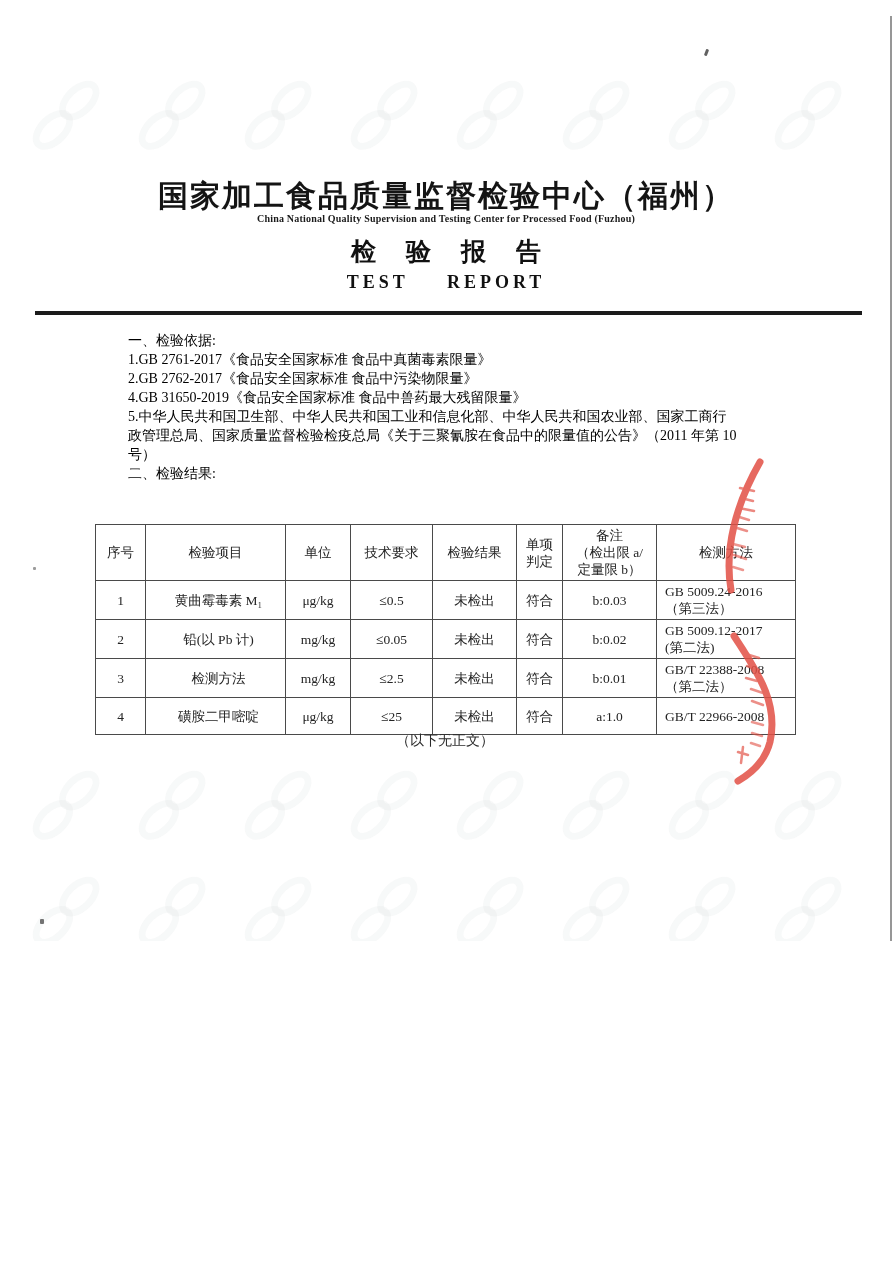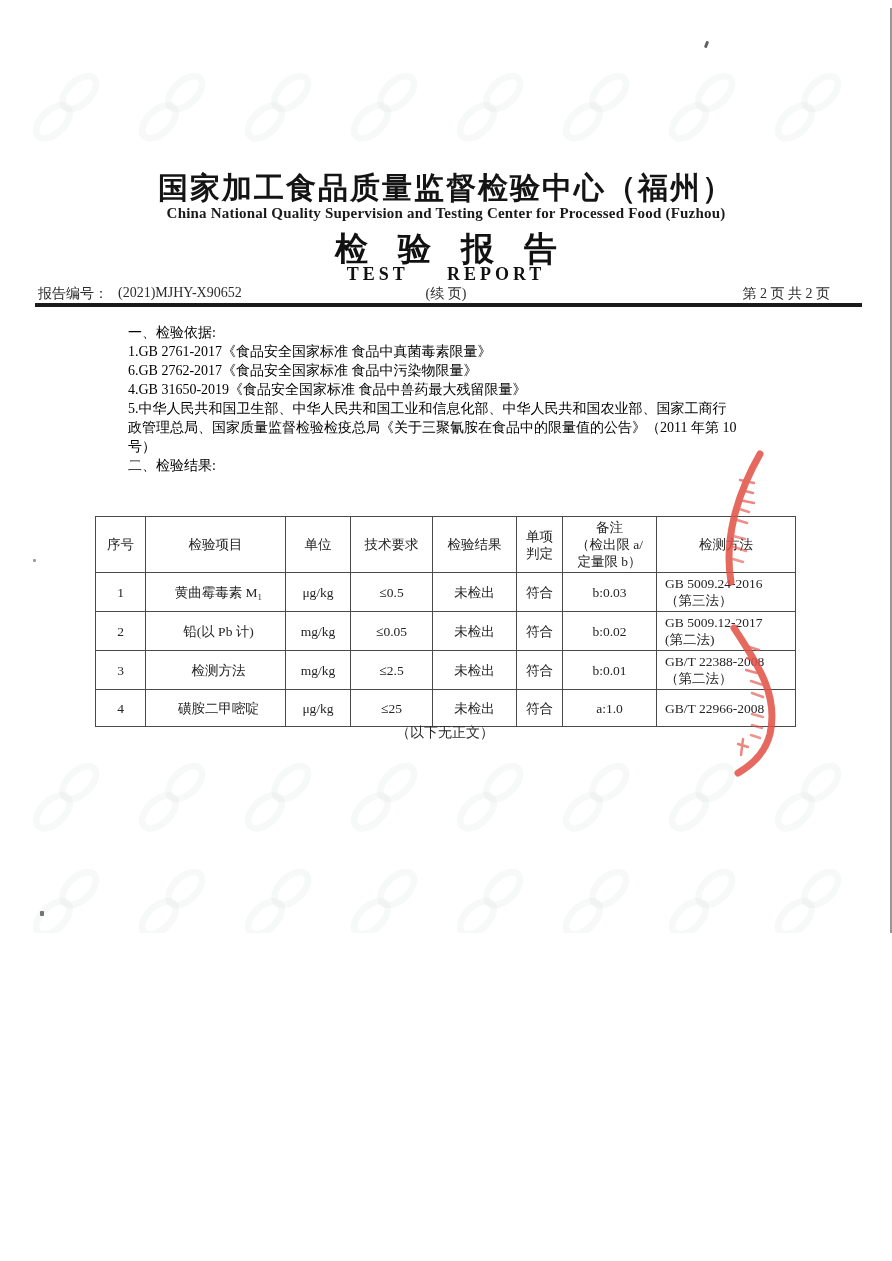--- a/index.html
+++ b/index.html
@@ -1,41 +1,41 @@
 <!DOCTYPE html>
 <html><head>
 <meta charset="utf-8">
 <style>
   * { margin:0; padding:0; box-sizing:border-box; }
   html,body { background:#ffffff; }
   body { font-family:"Liberation Serif","DejaVu Serif",serif; color:#262626; }
   .page {
-    position:relative; width:892px; height:925px; margin:8px auto;
+    position:relative; width:892px; height:925px; margin:16px auto;
     background:#ffffff; overflow:hidden;
   }
 
   
   .wm-layer { position:absolute; inset:0; pointer-events:none; }
   .wm { position:absolute; width:56px; height:90px; transform:rotate(18deg); opacity:.55; }
   .wm i { position:absolute; display:block; border:7px solid rgba(168,180,180,0.16); border-radius:50%; }
   .wm i.a { width:30px; height:48px; left:18px; top:0;  transform:rotate(28deg); }
   .wm i.b { width:30px; height:48px; left:2px;  top:36px; transform:rotate(28deg); }
 
   
   .org-cn {
     position:absolute; top:160px; left:0; width:100%; text-align:center;
     font-size:30px; font-weight:bold; letter-spacing:2px; color:#141414;
   }
   .org-en {
     position:absolute; top:197px; left:0; width:100%; text-align:center;
-    font-size:15px; font-weight:bold; color:#1a1a1a; letter-spacing:0.2px;
+    font-size:10px; font-weight:bold; color:#1a1a1a; letter-spacing:0.2px;
   }
   .title-cn {
     position:absolute; top:219px; left:0; width:100%; text-align:center;
-    font-size:33px; font-weight:bold; color:#111;
+    font-size:25px; font-weight:bold; color:#111;
     letter-spacing:30px; text-indent:30px;
   }
   .title-en {
     position:absolute; top:256px; left:0; width:100%; text-align:center;
     font-size:18px; font-weight:bold; color:#111;
     letter-spacing:4px; word-spacing:30px;
   }
   .info-row { position:absolute; top:277px; left:0; width:100%; height:18px; font-size:14px; color:#2a2a2a; }
   .report-no-label { position:absolute; left:38px; }
   .report-no { position:absolute; left:118px; font-family:"Liberation Serif","DejaVu Serif",serif; }
@@ -265,32 +265,26 @@
         <i class="a"></i>
         <i class="b"></i>
       </div>
     </div>
 
   <div class="org-cn">国家加工食品质量监督检验中心（福州）</div>
   <div class="org-en">China National Quality Supervision and Testing Center for Processed Food (Fuzhou)</div>
   <div class="title-cn">检验报告</div>
   <div class="title-en">TEST REPORT</div>
 
-  <div class="info-row">
-    <span class="report-no-label">报告编号：</span>
-    <span class="report-no">(2021)MJHY-X90652</span>
-    <span class="continuation">(续 页)</span>
-    <span class="page-indicator">第 2 页  共 2 页</span>
-  </div>
   <div class="head-rule"></div>
 
   <div class="basis" id="basisBlock">
       <div class="line">一、检验依据:</div>
       <div class="line">1.GB 2761-2017《食品安全国家标准 食品中真菌毒素限量》</div>
-      <div class="line">6.GB 2762-2017《食品安全国家标准 食品中污染物限量》</div>
+      <div class="line">2.GB 2762-2017《食品安全国家标准 食品中污染物限量》</div>
       <div class="line">4.GB 31650-2019《食品安全国家标准 食品中兽药最大残留限量》</div>
       <div class="line">5.中华人民共和国卫生部、中华人民共和国工业和信息化部、中华人民共和国农业部、国家工商行</div>
       <div class="line">政管理总局、国家质量监督检验检疫总局《关于三聚氰胺在食品中的限量值的公告》（2011 年第 10</div>
       <div class="line">号）</div>
       <div class="line">二、检验结果:</div>
     </div>
 
   <table class="results">
     <colgroup>
       <col style="width:50px">

